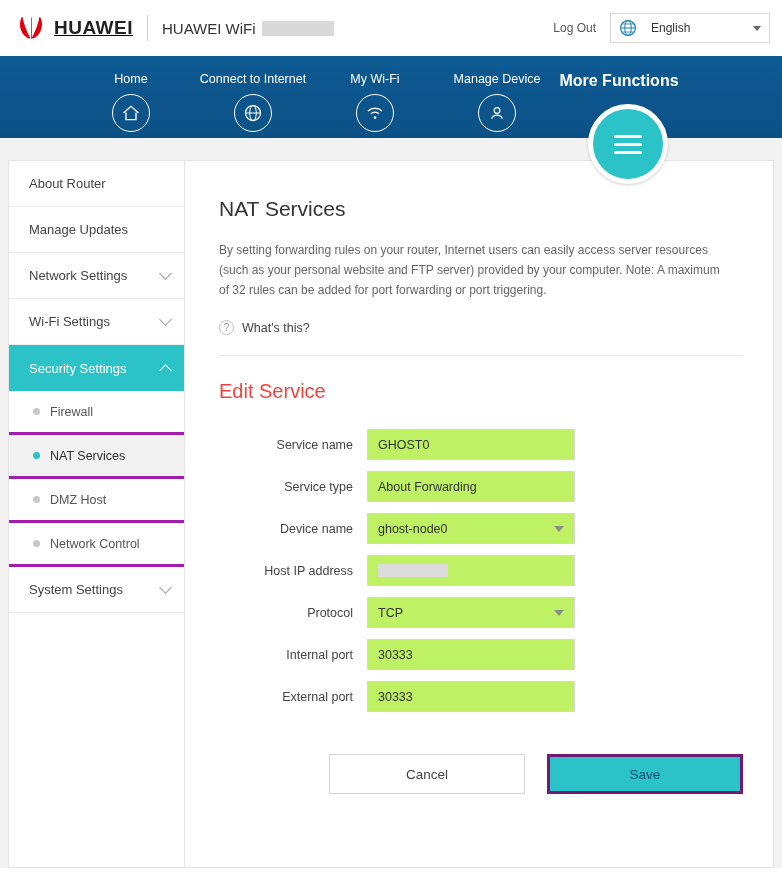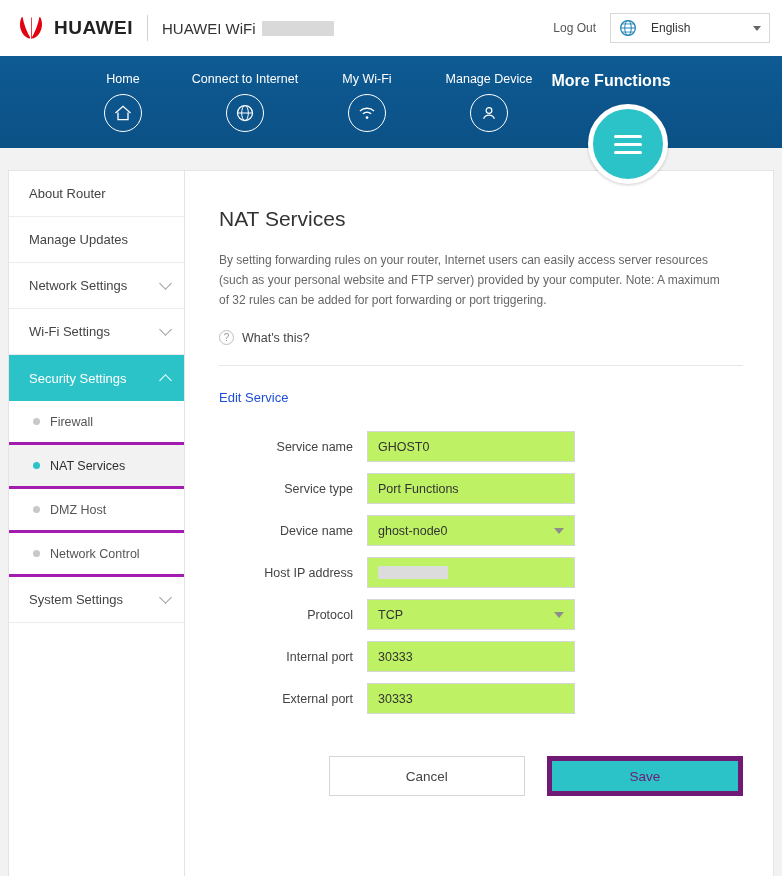--- a/index.html
+++ b/index.html
@@ -13,21 +13,21 @@
 
   
   .topbar {
     height: 56px;
     background: #ffffff;
     display: flex;
     align-items: center;
     padding: 0 12px 0 16px;
     position: relative;
   }
-  .logo-wrap { display: flex; align-items: center; gap: 8px; }
+  .logo-wrap { display: flex; align-items: center; gap: 8px; text-decoration: underline; }
   .logo-mark { width: 30px; height: 26px; }
   .logo-text {
     font-size: 19px; font-weight: bold; color: #222; letter-spacing: .5px;
   }
   .logo-divider {
     width: 1px; height: 26px; background: #d0d0d0; margin: 0 14px;
   }
   .device-title {
     font-size: 15px; color: #333; display: flex; align-items: center; gap: 6px;
   }
@@ -49,23 +49,24 @@
   }
   .globe { width: 18px; height: 18px; }
   .lang-text { font-size: 12px; color: #333; flex: 1; padding-left: 4px; }
   .caret-dn {
     width: 0; height: 0; border-left: 4px solid transparent;
     border-right: 4px solid transparent; border-top: 5px solid #666;
   }
 
   
   .navband {
-    height: 92px;
+    height: 82px;
     background: linear-gradient(180deg, #0e5a93 0%, #0b5186 100%);
     position: relative;
+    padding-left: 8px;
   }
   .nav-items {
     display: flex; align-items: flex-start;
     padding-left: 62px; height: 100%;
   }
   .nav-item {
     width: 122px; text-align: center; color: #fff; cursor: pointer;
     padding-top: 16px;
     display: flex; flex-direction: column; align-items: center; gap: 8px;
   }
@@ -162,21 +163,21 @@
   }
   .q-icon {
     width: 15px; height: 15px; border-radius: 50%;
     border: 1.3px solid #bdbdbd; color: #9a9a9a;
     font-size: 10px; display: flex; align-items: center; justify-content: center;
   }
   .whats a {
     font-size: 12.5px; color: #444; cursor: pointer;
   }
   .divider { height: 1px; background: #e8e8e8; margin: 20px 0 0 0; }
-  .sec-title { font-size: 13px; color: #1d4ed8; margin: 24px 0 26px 0; }
+  .sec-title { font-size: 20px; color: #ef4444; margin: 24px 0 26px 0; }
 
   .form-row {
     display: flex; align-items: center; margin-bottom: 11px;
   }
   .form-label {
     width: 148px; text-align: right; padding-right: 14px;
     font-size: 12.5px; color: #444;
   }
   .field {
     width: 208px; height: 31px;
@@ -196,21 +197,21 @@
   }
   .btn-row {
     display: flex; gap: 22px; margin: 42px 0 0 110px;
   }
   .btn {
     width: 211px; height: 40px;
     display: flex; align-items: center; justify-content: center;
     font-size: 13.5px; cursor: pointer;
   }
   .btn-cancel { border: 1px solid #d6d6d6; background: #fff; color: #444; }
-  .btn-save { background: #2cc3c8; color: #701a75; border: 5px solid #701a75; }
+  .btn-save { background: #2cc3c8; color: #0c4a6e; border: 3px solid #701a75; }
 </style>
 </head>
 <body>
 
 <div class="topbar">
   <div class="logo-wrap">
     <svg class="logo-mark" viewBox="0 0 40 34">
       <path d="M8 2 C4 9, 4 19, 11 27 C13 29, 16 31, 18 31 C19 31, 19 30, 18 28 C14 21, 10 10, 9 3 Z" fill="#e3000f"></path>
       <path d="M32 2 C36 9, 36 19, 29 27 C27 29, 24 31, 22 31 C21 31, 21 30, 22 28 C26 21, 30 10, 31 3 Z" fill="#e3000f"></path>
       <path d="M20 3 C20 12, 20 24, 20 31 C20 32, 21 32, 21 31 C21 24, 21 12, 21 3 Z" fill="#e3000f"></path>
@@ -351,21 +352,21 @@
     <div class="form-row">
       <div class="form-label">Service name</div>
       <div class="field plain">
         <span>GHOST0</span>
       </div>
     </div>
 
     <div class="form-row">
       <div class="form-label">Service type</div>
       <div class="field plain">
-        <span>Port Functions</span>
+        <span>About Forwarding</span>
       </div>
     </div>
 
     <div class="form-row">
       <div class="form-label">Device name</div>
       <div class="field select">
         <span>ghost-node0</span>
         <span class="sel-caret"></span>
       </div>
     </div>

